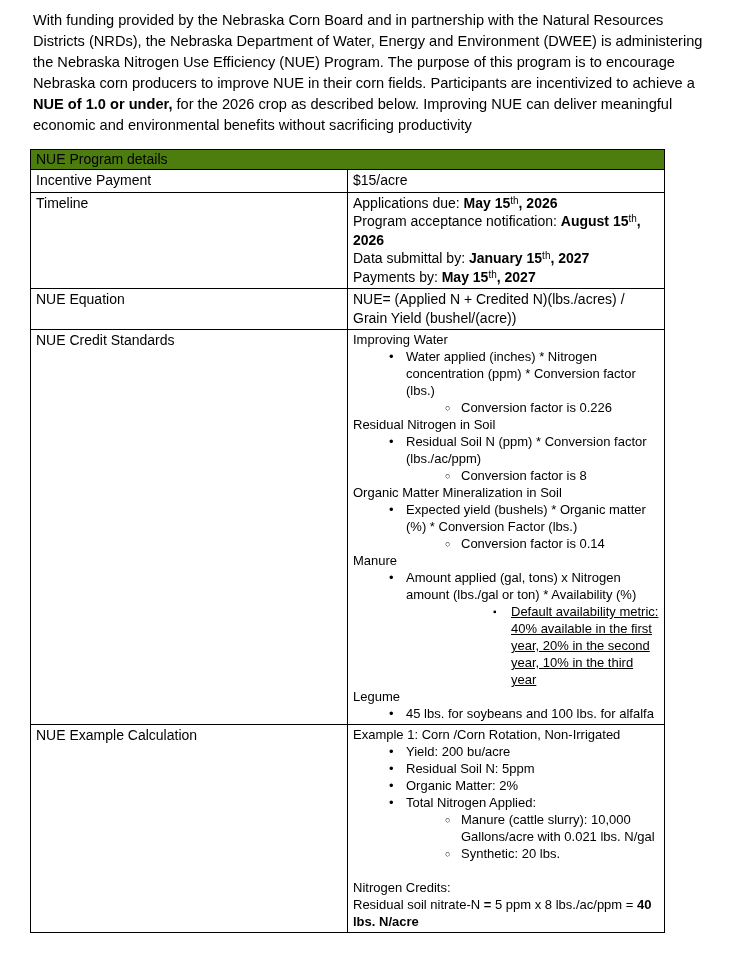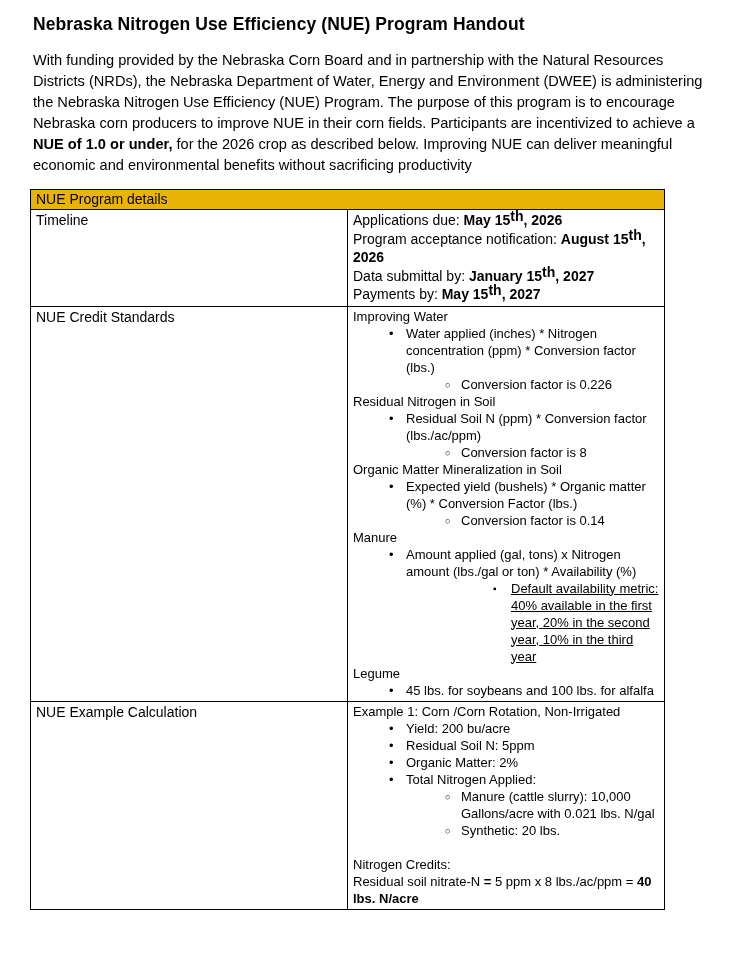--- a/index.html
+++ b/index.html
@@ -20,69 +20,76 @@
   .intro b { font-weight: bold; }
 
   table.nue {
     border-collapse: collapse; width: 635px; table-layout: fixed;
   }
   table.nue td {
     border: 1.4px solid #000; vertical-align: top;
     padding: 1px 5px 2px 5px;
   }
   tr.hdr td {
-    background: #eab308; font-size: 14px; padding: 1px 15px 2px 5px;
+    background: #4d7c0f; font-size: 14px; padding: 1px 15px 2px 5px;
     font-weight: normal;
   }
   td.lbl { width: 120px; font-size: 14px; line-height: 18px; }
   td.val { font-size: 14px; line-height: 18.5px; }
   td.val.dense { font-size: 13px; line-height: 17px; }
 
   .tl b { font-weight: bold; }
-  sup { font-size: 14px; line-height: 0; vertical-align: 4px; font-weight: bold; }
+  sup { font-size: 10px; line-height: 0; vertical-align: 4px; font-weight: normal; }
 
   
   .h {  }
   .li1 { position: relative; padding-left: 53px; }
   .li1::before { content: "\2022"; position: absolute; left: 36px; top: 0; }
   .li2 { position: relative; padding-left: 108px; }
   .li2::before { content: "\25CB"; position: absolute; left: 92px; top: 1px; font-size: 9px; }
   .li3 { position: relative; padding-left: 158px; text-decoration: underline; }
   .li3::before { content: "\25AA"; position: absolute; left: 140px; top: 0; font-size: 10px; }
 
   .boldline { font-weight: normal; }
   .sp { height: 17px; }
   .mix b { font-weight: bold; }
 </style>
 </head>
 <body>
 
 <div class="page">
 
-  <h1 class="title">Nebraska Nitrogen Use Efficiency (NUE) Program Handout</h1>
 
   <p class="intro"><span>With funding provided by the Nebraska Corn Board and in partnership with the Natural Resources Districts (NRDs), the Nebraska Department of Water, Energy and Environment (DWEE) is administering the Nebraska Nitrogen Use Efficiency (NUE) Program. The purpose of this program is to encourage Nebraska corn producers to improve NUE in their corn fields. Participants are incentivized to achieve a </span><b>NUE of 1.0 or under,</b><span> for the 2026 crop as described below. Improving NUE can deliver meaningful economic and environmental benefits without sacrificing productivity</span></p>
 
   <table class="nue">
     <tbody>
         <tr class="hdr">
       <td colspan="2">NUE Program details</td>
     </tr>
 
+    <tr>
+      <td class="lbl">Incentive Payment</td>
+      <td class="val">$15/acre</td>
+    </tr>
 
     <tr>
       <td class="lbl">Timeline</td>
       <td class="val">
         <div class="tl"><span>Applications due: </span><b><span>May 15</span><sup>th</sup><span>, 2026</span></b></div>
         <div class="tl"><span>Program acceptance notification: </span><b><span>August 15</span><sup>th</sup><span>, 2026</span></b></div>
         <div class="tl"><span>Data submittal by: </span><b><span>January 15</span><sup>th</sup><span>, 2027</span></b></div>
         <div class="tl"><span>Payments by: </span><b><span>May 15</span><sup>th</sup><span>, 2027</span></b></div>
       </td>
     </tr>
 
+    <tr>
+      <td class="lbl">NUE Equation</td>
+      <td class="val">NUE= (Applied N + Credited N)(lbs./acres) / Grain Yield (bushel/(acre))</td>
+    </tr>
 
     <tr>
       <td class="lbl">NUE Credit Standards</td>
       <td class="val dense">
         <div class="h">Improving Water</div>
         <div class="li1">Water applied (inches) * Nitrogen concentration (ppm) * Conversion factor (lbs.)</div>
         <div class="li2">Conversion factor is 0.226</div>
         <div class="h">Residual Nitrogen in Soil</div>
         <div class="li1">Residual Soil N (ppm) * Conversion factor (lbs./ac/ppm)</div>
         <div class="li2">Conversion factor is 8</div>

